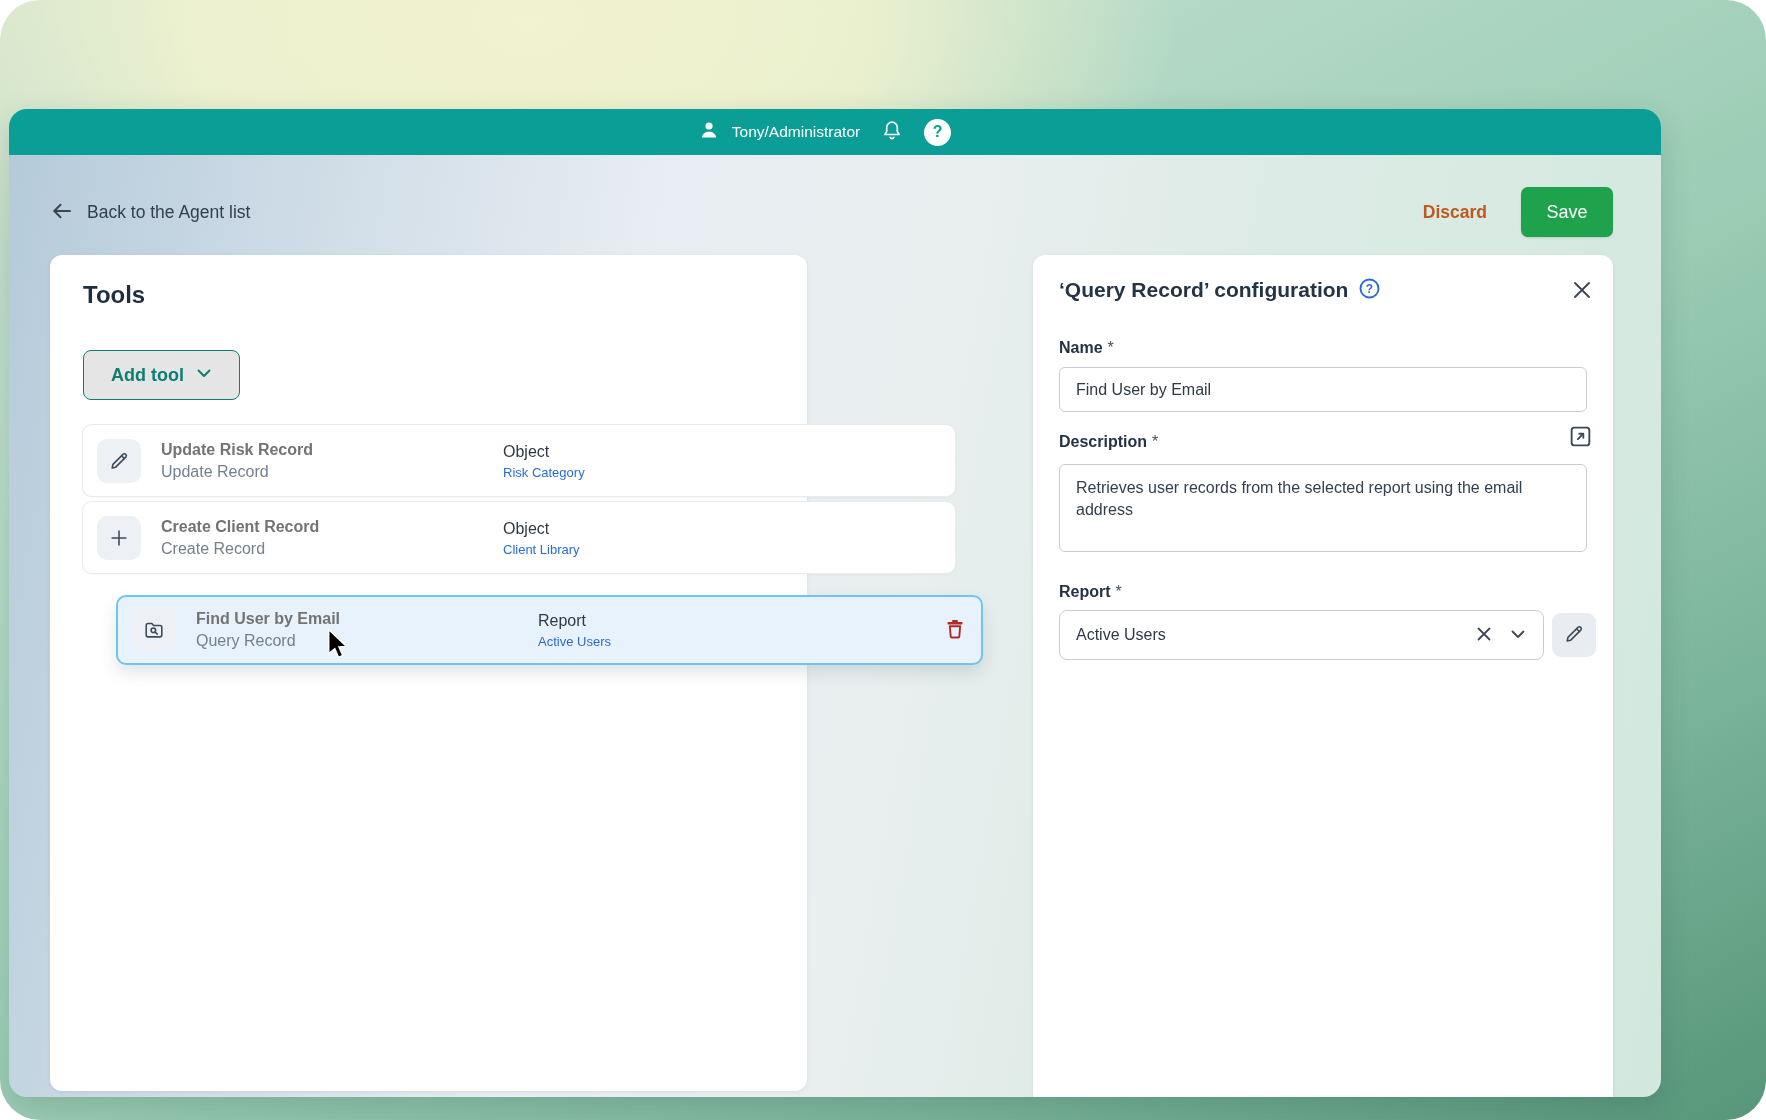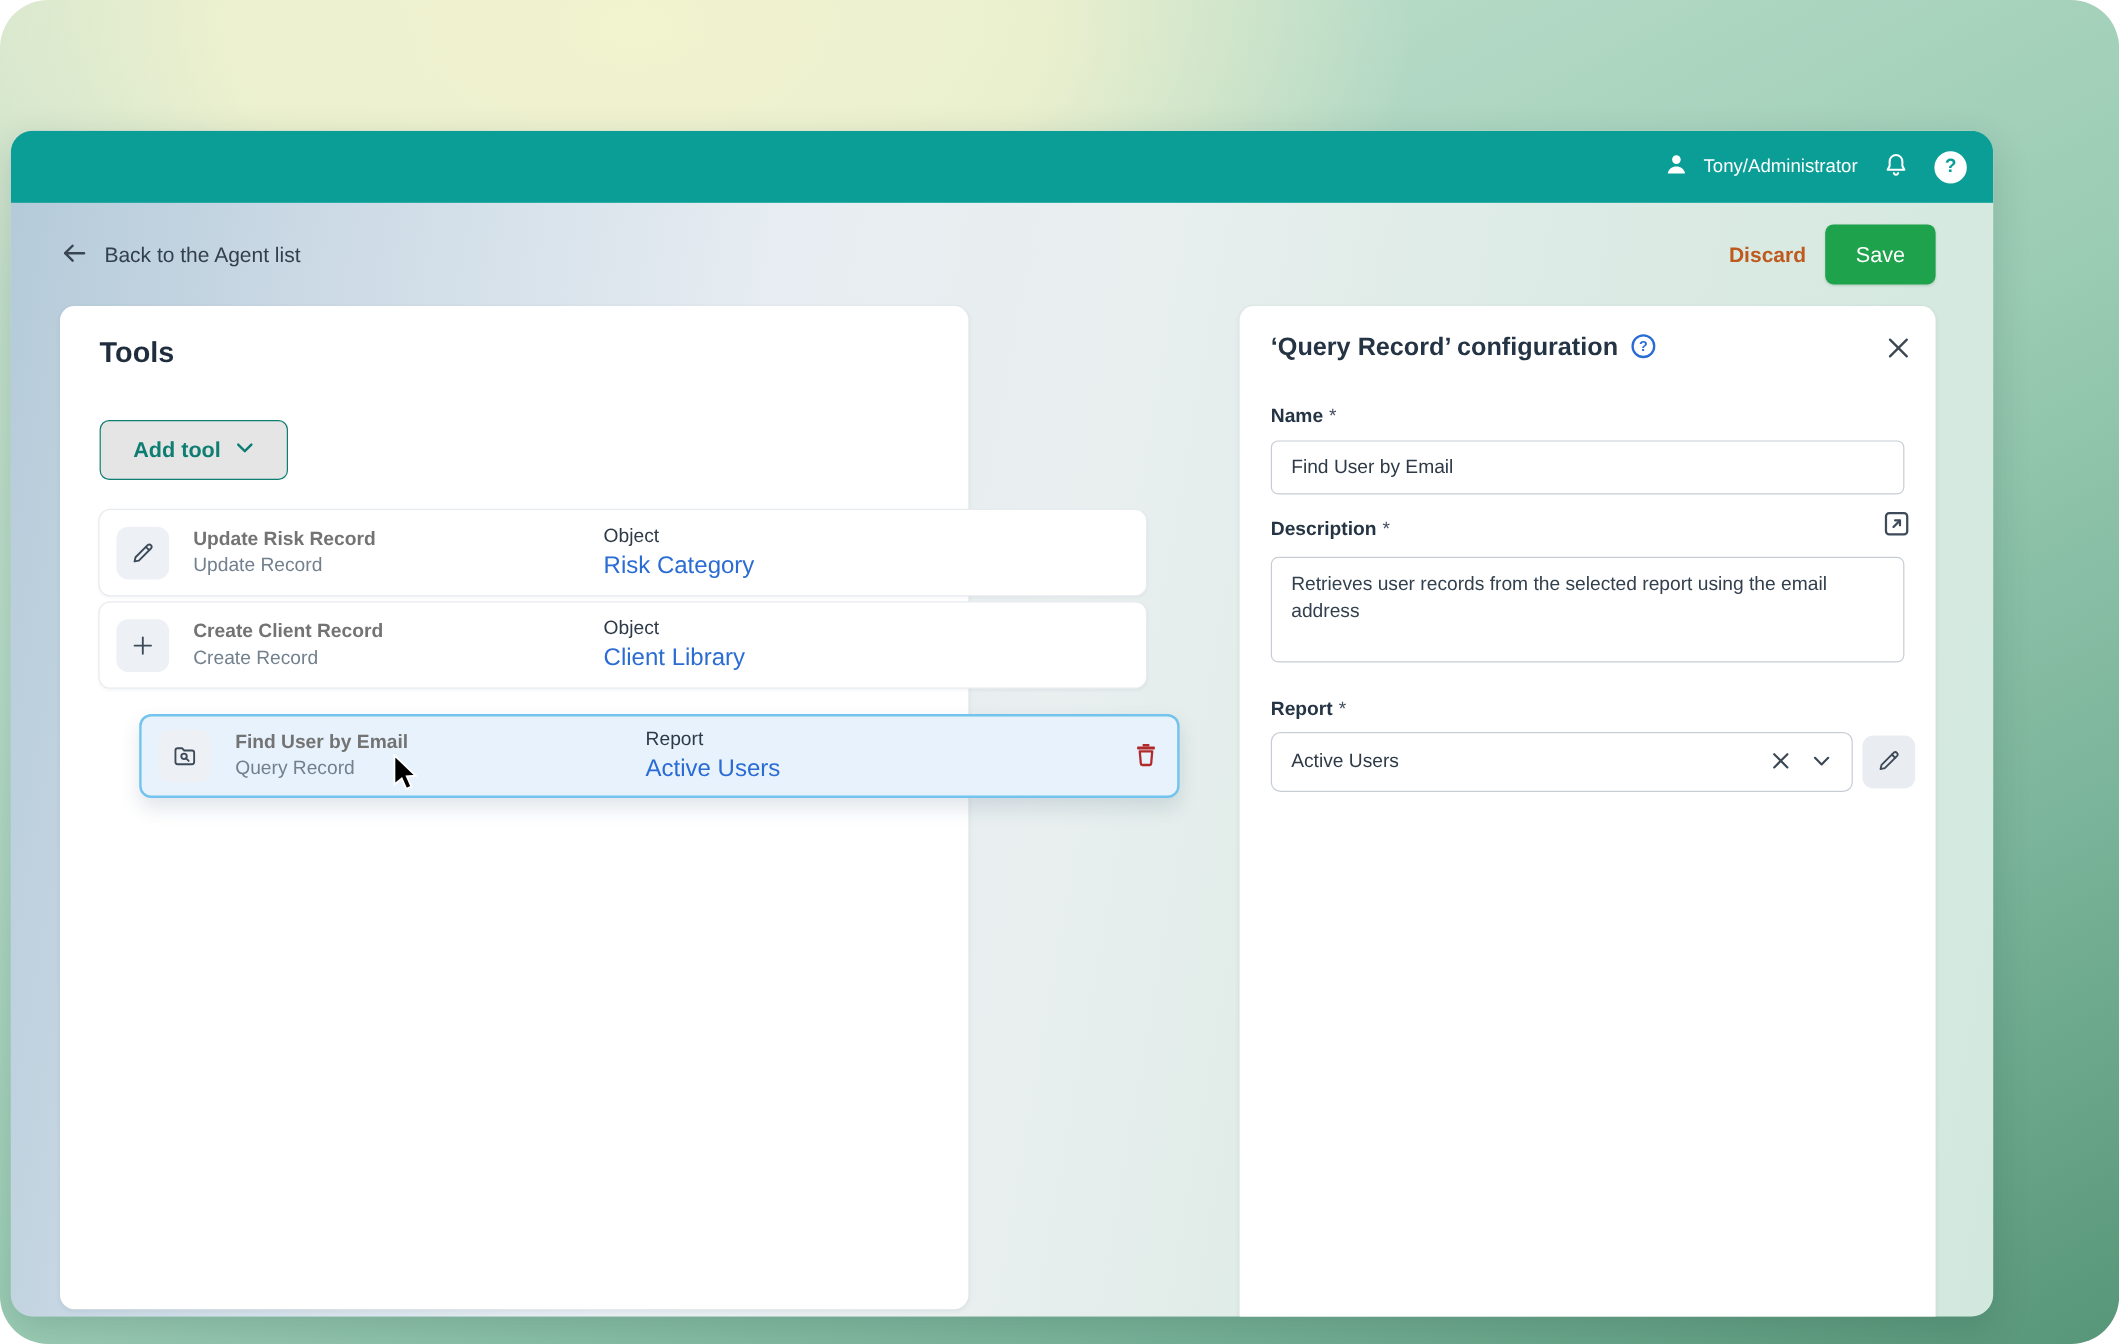--- a/index.html
+++ b/index.html
@@ -17,42 +17,42 @@
   
   .window{
     position:absolute; left:9px; top:109px; width:1652px; height:988px;
     border-radius:18px; overflow:hidden;
     background:linear-gradient(100deg,#b4cad9 0%, #cddbe6 16%, #e7edf2 36%, #e9efef 52%, #dcebe5 72%, #d2e8de 100%);
     box-shadow:0 10px 30px rgba(20,60,55,.18);
   }
 
   
   .header{
-    position:absolute; left:0; top:0; right:0; height:60px;
+    position:absolute; left:0; top:0; right:0; height:46px;
     background:#0a9e96;
-    display:flex; align-items:center; justify-content:flex-end;
+    display:flex; align-items:center; justify-content:center;
     padding-right:22px; gap:20px;
   }
   .header .user{ display:flex; align-items:center; gap:11px; color:#ffffff; font-size:15.5px; }
   .icon-btn{ background:none; border:none; cursor:pointer; display:flex; align-items:center; }
   .help-circle{
     width:27px; height:27px; border-radius:50%; background:#ffffff;
     display:flex; align-items:center; justify-content:center;
     color:#0a9e96; font-size:16px; font-weight:700; border:none; cursor:pointer;
   }
 
   
   .toolbar{
     position:absolute; left:41px; right:48px; top:78px; height:50px;
     display:flex; align-items:center;
   }
   .back{ display:flex; align-items:center; gap:13px; background:none; border:none; cursor:pointer; }
   .back-label{ font-size:17.5px; font-weight:400; color:#333f4c; }
   .toolbar .spacer{ flex:1; }
-  .discard-btn{ background:none; border:none; cursor:pointer; font-size:17.5px; font-weight:700; color:#bf5a1e; margin-right:16px; font-family:inherit;}
+  .discard-btn{ background:none; border:none; cursor:pointer; font-size:17.5px; font-weight:700; color:#bf5a1e; margin-right:34px; font-family:inherit;}
   .save-btn{
     width:92px; height:50px; border:none; border-radius:7px; cursor:pointer;
     background:#1ea24b; color:#ffffff; font-size:18px; font-weight:500; font-family:inherit;
     box-shadow:0 1px 2px rgba(0,60,20,.15);
   }
 
   
   .card{
     position:absolute; top:146px; background:#ffffff; border-radius:12px;
     box-shadow:0 1px 4px rgba(25,50,70,.08);
@@ -82,21 +82,21 @@
   .row-icon{
     position:absolute; left:14px; top:50%; transform:translateY(-50%);
     width:44px; height:44px; border-radius:10px; background:#edf0f4;
     display:flex; align-items:center; justify-content:center;
   }
   .row-col1{ position:absolute; left:78px; top:50%; transform:translateY(-50%); display:flex; flex-direction:column; gap:4px; }
   .row-col2{ position:absolute; left:420px; top:50%; transform:translateY(-50%); display:flex; flex-direction:column; gap:4px; }
   .row-name{ font-size:16px; font-weight:700; color:#737373; }
   .row-sub{ font-size:16px; color:#73808e; }
   .col-label{ font-size:16px; font-weight:500; color:#2e3a47; }
-  .col-link{ font-size:20px; color:#2b6cd4; text-decoration:none; }
+  .col-link{ font-size:13px; color:#2b6cd4; text-decoration:none; }
   .trash-btn{ position:absolute; right:14px; top:50%; transform:translateY(-50%); background:none; border:none; cursor:pointer; display:flex; }
 
   
   .config-title-row{ position:absolute; left:26px; top:22px; right:20px; display:flex; align-items:center; }
   .config-title{ font-size:21px; font-weight:700; color:#253444; }
   .title-help{ margin-left:10px; background:none; border:none; cursor:pointer; display:flex; }
   .close-btn{ position:absolute; right:20px; top:24px; background:none; border:none; cursor:pointer; display:flex; }
 
   .field-label{ position:absolute; left:26px; font-size:16px; font-weight:700; color:#253444; }
   .req{ font-weight:400; color:#43505e; margin-left:5px; }

